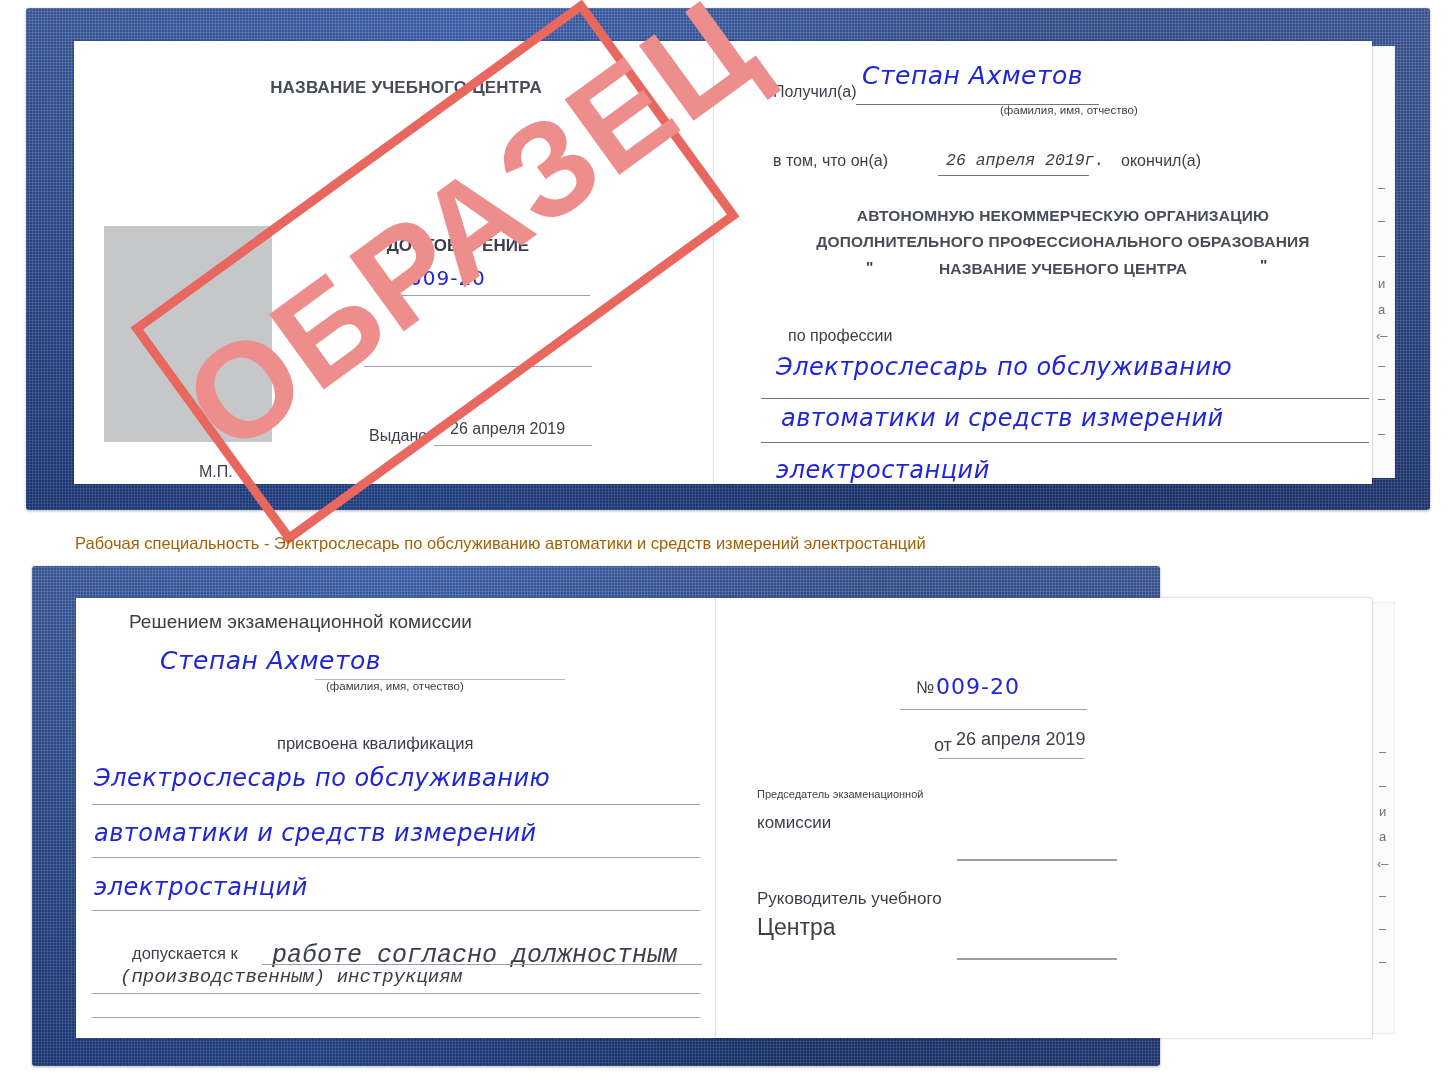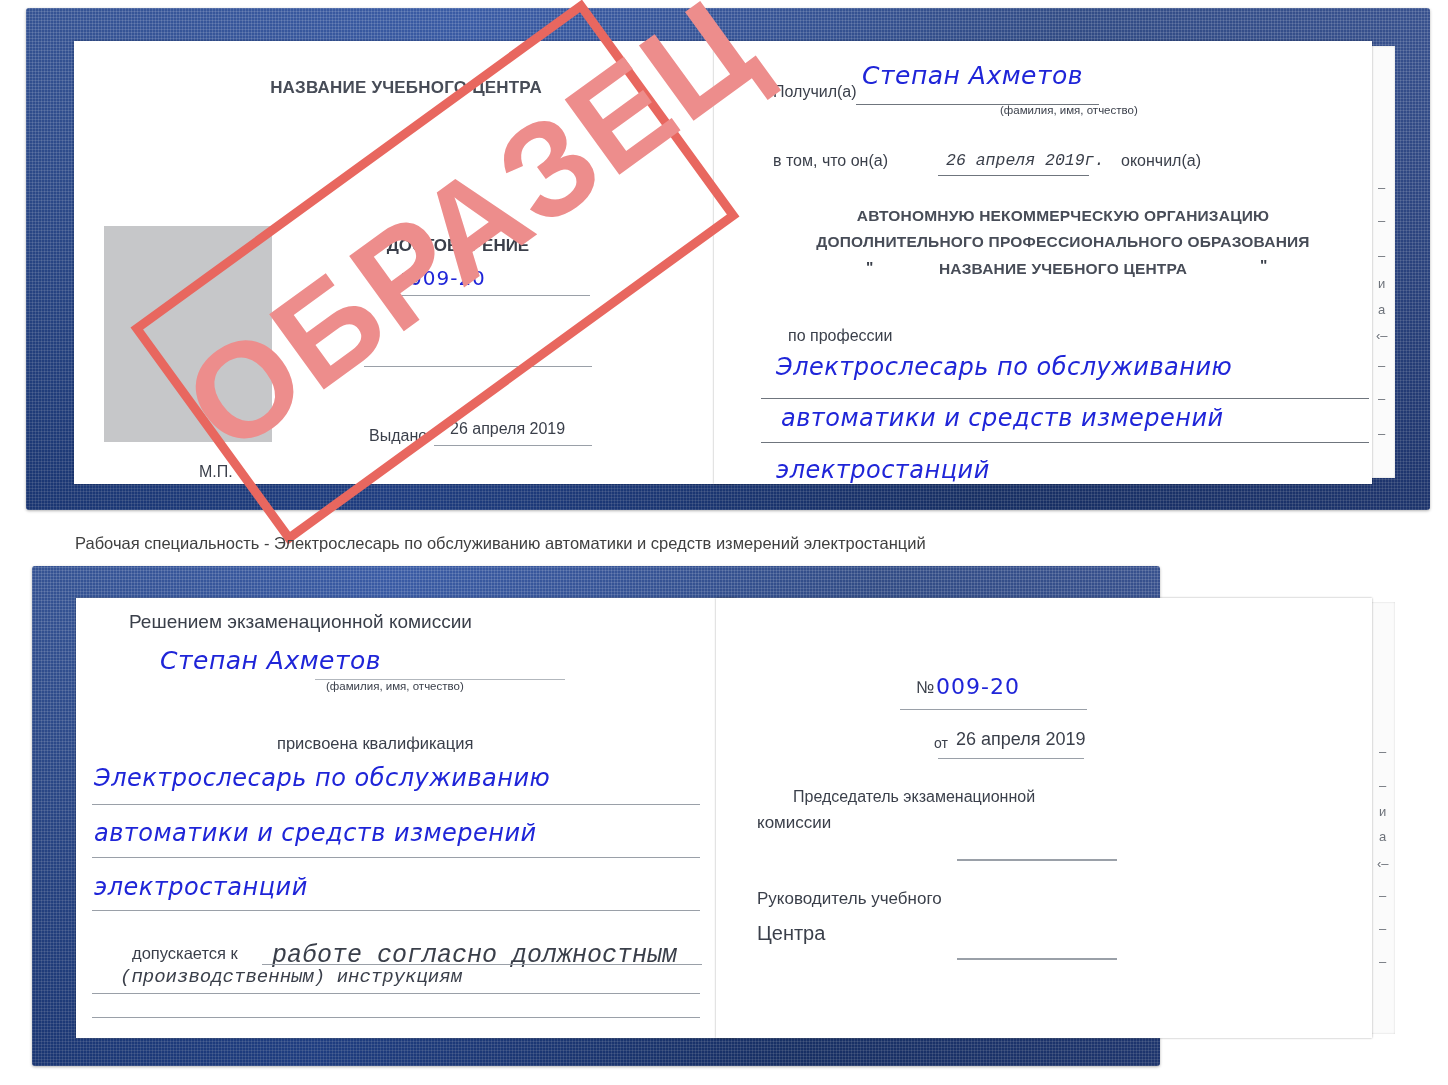--- a/index.html
+++ b/index.html
@@ -133,21 +133,21 @@
     font-weight:bold;
     color:#ed8d8c;
     font-family:"Liberation Sans", sans-serif;
     letter-spacing:2px;
     transform:rotate(-36deg);
     transform-origin:50% 50%;
   }
 
   .caption{
     position:absolute;
-    color:#404040;
+    color:#a16207;
     font-size:16.5px;
     line-height:1.45;
     width:1040px;
   }
 </style>
 </head>
 <body>
 
 <div class="cert" style="left:26px;top:8px;width:1404px;height:502px;">
   <div class="cover"></div>
@@ -251,30 +251,30 @@
   <div class="serif-it" style="left:88px;top:400px;font-size:19px;">(производственным) инструкциям</div>
   <div class="ruled" style="left:230px;top:398px;width:440px;"></div>
   <div class="ruled" style="left:60px;top:427px;width:608px;"></div>
   <div class="ruled" style="left:60px;top:451px;width:608px;"></div>
 
 
   <div class="t" style="left:872px;top:112px;font-size:17px;">№</div>
   <div class="hand nom" style="left:904px;top:108px;font-size:22px;">009-20</div>
   <div class="ruled" style="left:868px;top:143px;width:187px;"></div>
 
-  <div class="t" style="left:890px;top:169px;font-size:14px;">от</div>
+  <div class="t" style="left:890px;top:169px;font-size:18px;">от</div>
   <div class="t" style="left:912px;top:163px;font-size:18px;">26 апреля 2019</div>
   <div class="ruled" style="left:906px;top:192px;width:146px;"></div>
 
-  <div class="t" style="left:749px;top:222px;font-size:16px;">Председатель экзаменационной</div>
+  <div class="t" style="left:713px;top:222px;font-size:11px;">Председатель экзаменационной</div>
   <div class="t" style="left:713px;top:247px;font-size:17px;">комиссии</div>
   <div class="ruled" style="left:925px;top:293px;width:160px;height:2px;"></div>
 
   <div class="t" style="left:713px;top:323px;font-size:17px;">Руководитель учебного</div>
-  <div class="t" style="left:713px;top:356px;font-size:20px;">Центра</div>
+  <div class="t" style="left:713px;top:348px;font-size:23px;">Центра</div>
   <div class="ruled" style="left:925px;top:392px;width:160px;height:2px;"></div>
 
   <div class="frag" style="left:1347px;top:178px;">–</div>
   <div class="frag" style="left:1347px;top:212px;">–</div>
   <div class="frag" style="left:1347px;top:238px;">и</div>
   <div class="frag" style="left:1347px;top:263px;">а</div>
   <div class="frag" style="left:1345px;top:290px;">‹–</div>
   <div class="frag" style="left:1347px;top:322px;">–</div>
   <div class="frag" style="left:1347px;top:355px;">–</div>
   <div class="frag" style="left:1347px;top:388px;">–</div>

